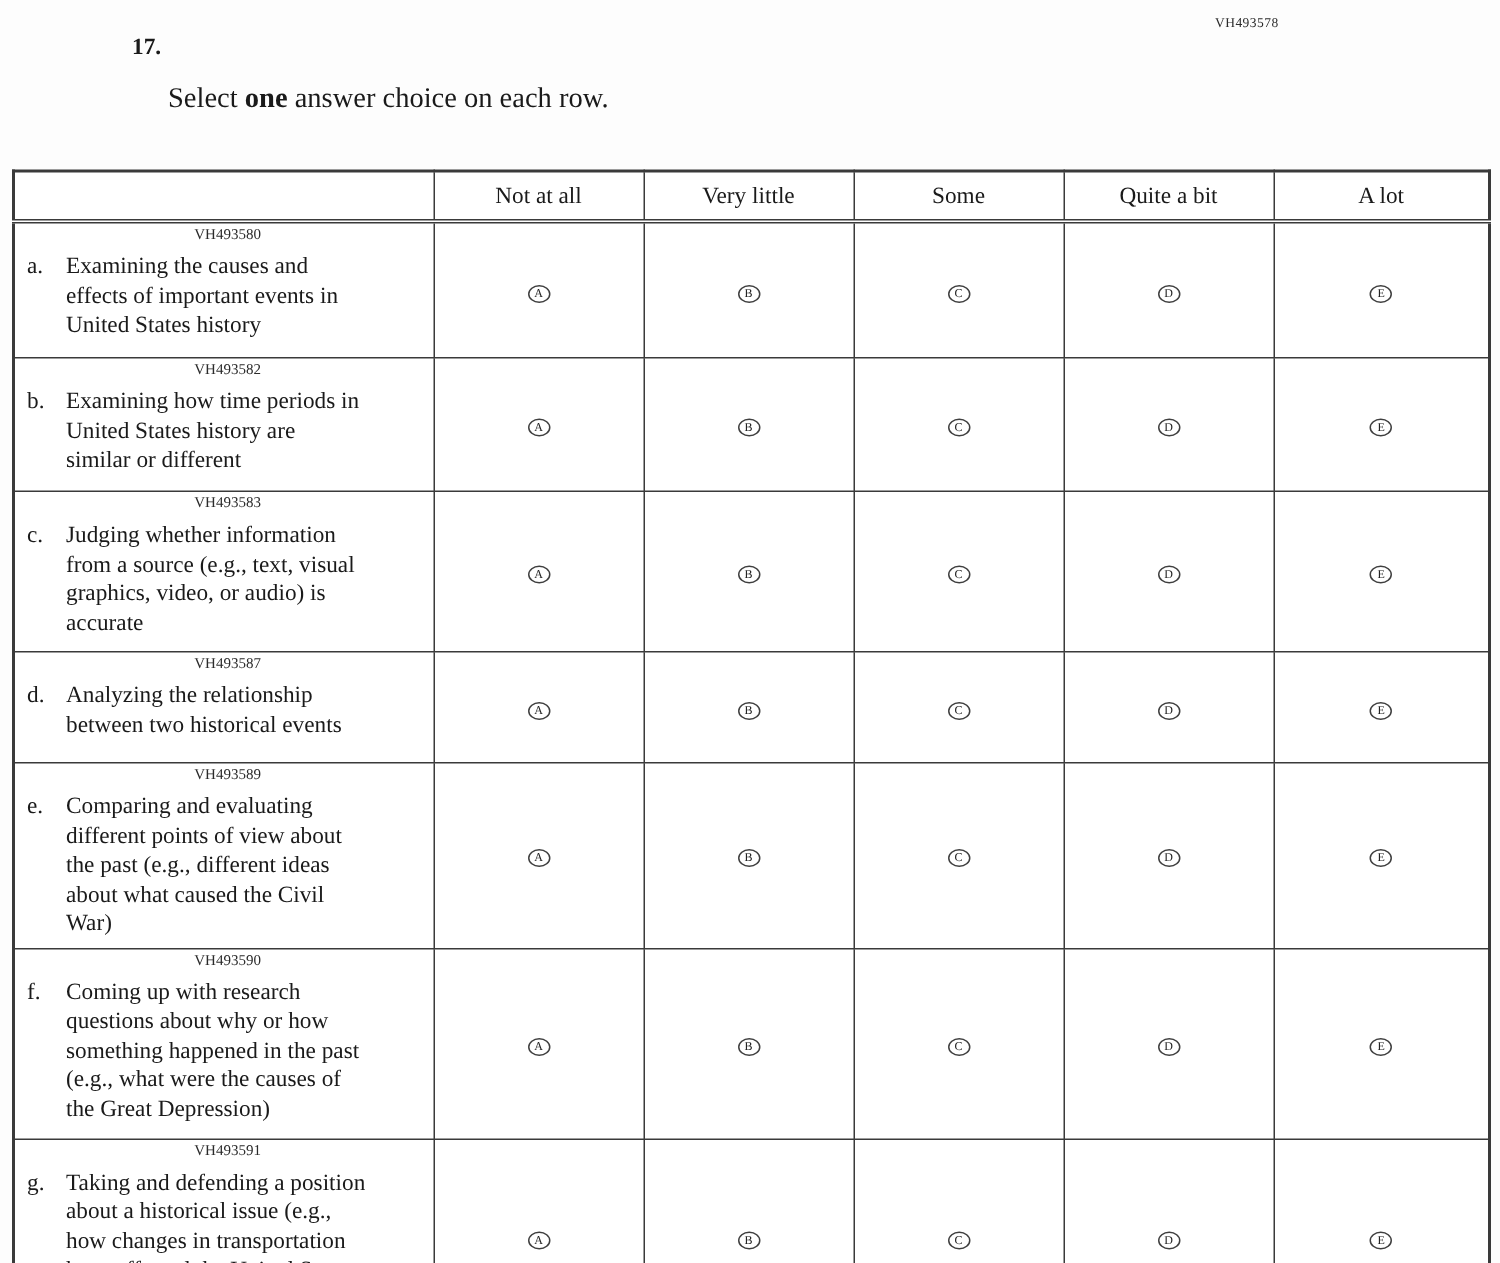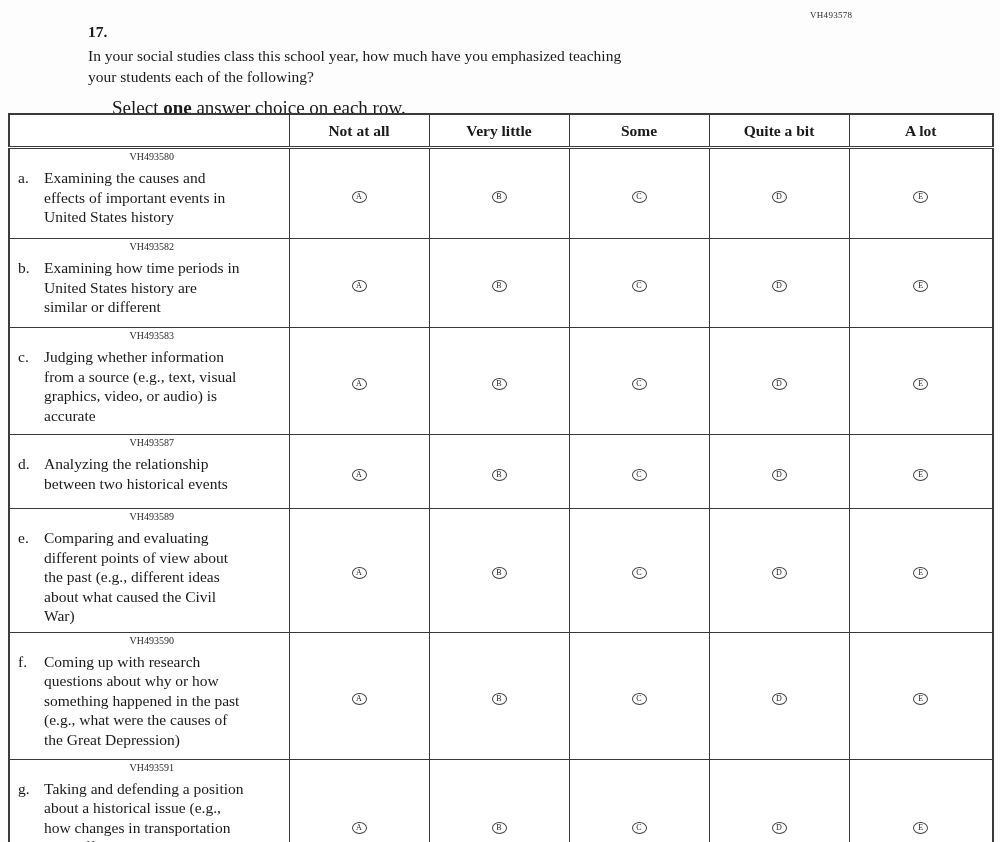--- a/index.html
+++ b/index.html
@@ -55,21 +55,21 @@
     table-layout: fixed;
     background: #fff;
   }
   table.matrix, table.matrix th, table.matrix td {
     border: 1.5px solid #3a3a3a;
   }
   table.matrix { border-width: 2px; }
   table.matrix thead th {
     height: 27px;
     font-size: 15.5px;
-    font-weight: bold;
+    font-weight: normal;
     text-align: center;
     padding: 2px 16px;
     border-bottom: 3px double #3a3a3a;
   }
   td.stub-cell {
     vertical-align: top;
     padding: 0 3px 6px 8px;
   }
   .row-code {
     text-align: center;
@@ -116,22 +116,20 @@
   tr.r-g td { height: 125px; }
 </style>
 </head>
 <body>
 
 <div class="top-code">VH493578</div>
 
 <div class="question-block">
   <div class="qline">
     <span class="qnum">17.</span>
-    <span class="qtext">In your social studies class this school year, how much have you emphasized teaching
-your students each of the following?</span>
   </div>
   <div class="instruction">
     <span>Select </span><b>one</b><span> answer choice on each row.</span>
   </div>
 </div>
 
 <table class="matrix">
   <colgroup>
     <col style="width:280px">
     <col style="width:140px">

